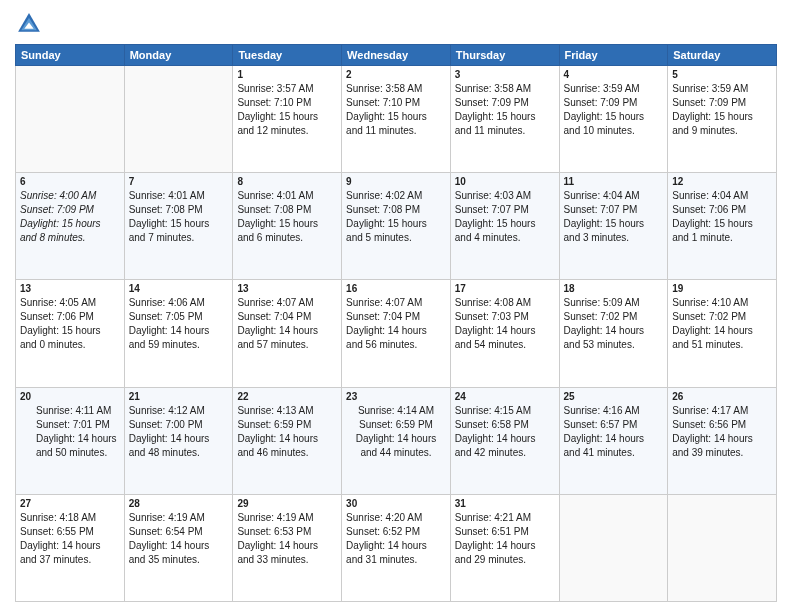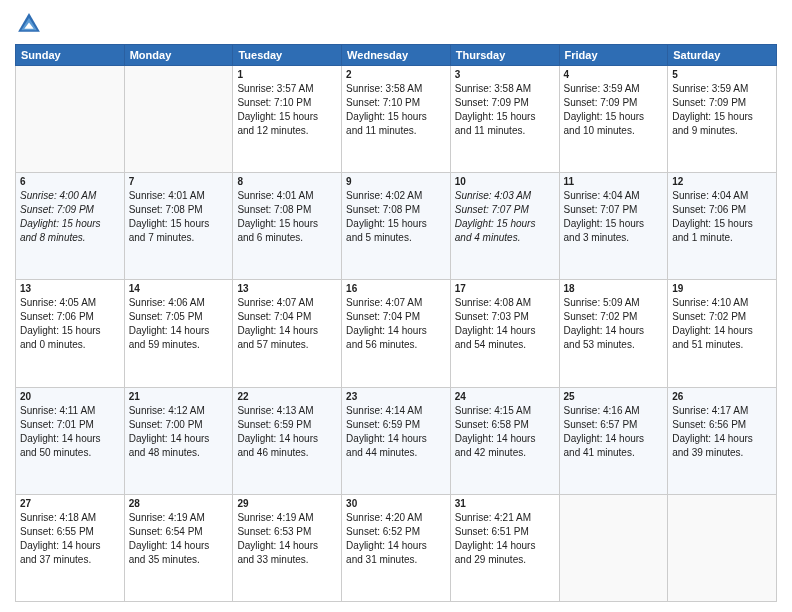--- a/index.html
+++ b/index.html
@@ -188,21 +188,21 @@
 Daylight: 15 hours and 6 minutes.</div>
           </td>
           <td>
             <span class="day-num">9</span>
             <div class="cell-text" style="white-space: pre-line;">Sunrise: 4:02 AM
 Sunset: 7:08 PM
 Daylight: 15 hours and 5 minutes.</div>
           </td>
           <td>
             <span class="day-num">10</span>
-            <div class="cell-text" style="white-space: pre-line; font-style: italic;">Sunrise: 4:03 AM
+            <div class="cell-text" style="white-space: pre-line;">Sunrise: 4:03 AM
 Sunset: 7:07 PM
 Daylight: 15 hours and 4 minutes.</div>
           </td>
           <td>
             <span class="day-num">11</span>
             <div class="cell-text" style="white-space: pre-line;">Sunrise: 4:04 AM
 Sunset: 7:07 PM
 Daylight: 15 hours and 3 minutes.</div>
           </td>
           <td>
@@ -252,39 +252,39 @@
           <td>
             <span class="day-num">19</span>
             <div class="cell-text" style="white-space: pre-line;">Sunrise: 4:10 AM
 Sunset: 7:02 PM
 Daylight: 14 hours and 51 minutes.</div>
           </td>
         </tr>
         <tr>
           <td>
             <span class="day-num">20</span>
-            <div class="cell-text" style="white-space: pre-line;">Sunrise: 4:11 AM
+            <div class="cell-text" style="white-space: pre-line; margin-left: 16px;">Sunrise: 4:11 AM
 Sunset: 7:01 PM
 Daylight: 14 hours and 50 minutes.</div>
           </td>
           <td>
             <span class="day-num">21</span>
             <div class="cell-text" style="white-space: pre-line;">Sunrise: 4:12 AM
 Sunset: 7:00 PM
 Daylight: 14 hours and 48 minutes.</div>
           </td>
           <td>
             <span class="day-num">22</span>
             <div class="cell-text" style="white-space: pre-line;">Sunrise: 4:13 AM
 Sunset: 6:59 PM
 Daylight: 14 hours and 46 minutes.</div>
           </td>
           <td>
             <span class="day-num">23</span>
-            <div class="cell-text" style="white-space: pre-line;">Sunrise: 4:14 AM
+            <div class="cell-text" style="white-space: pre-line; text-align: center;">Sunrise: 4:14 AM
 Sunset: 6:59 PM
 Daylight: 14 hours and 44 minutes.</div>
           </td>
           <td>
             <span class="day-num">24</span>
             <div class="cell-text" style="white-space: pre-line;">Sunrise: 4:15 AM
 Sunset: 6:58 PM
 Daylight: 14 hours and 42 minutes.</div>
           </td>
           <td>

